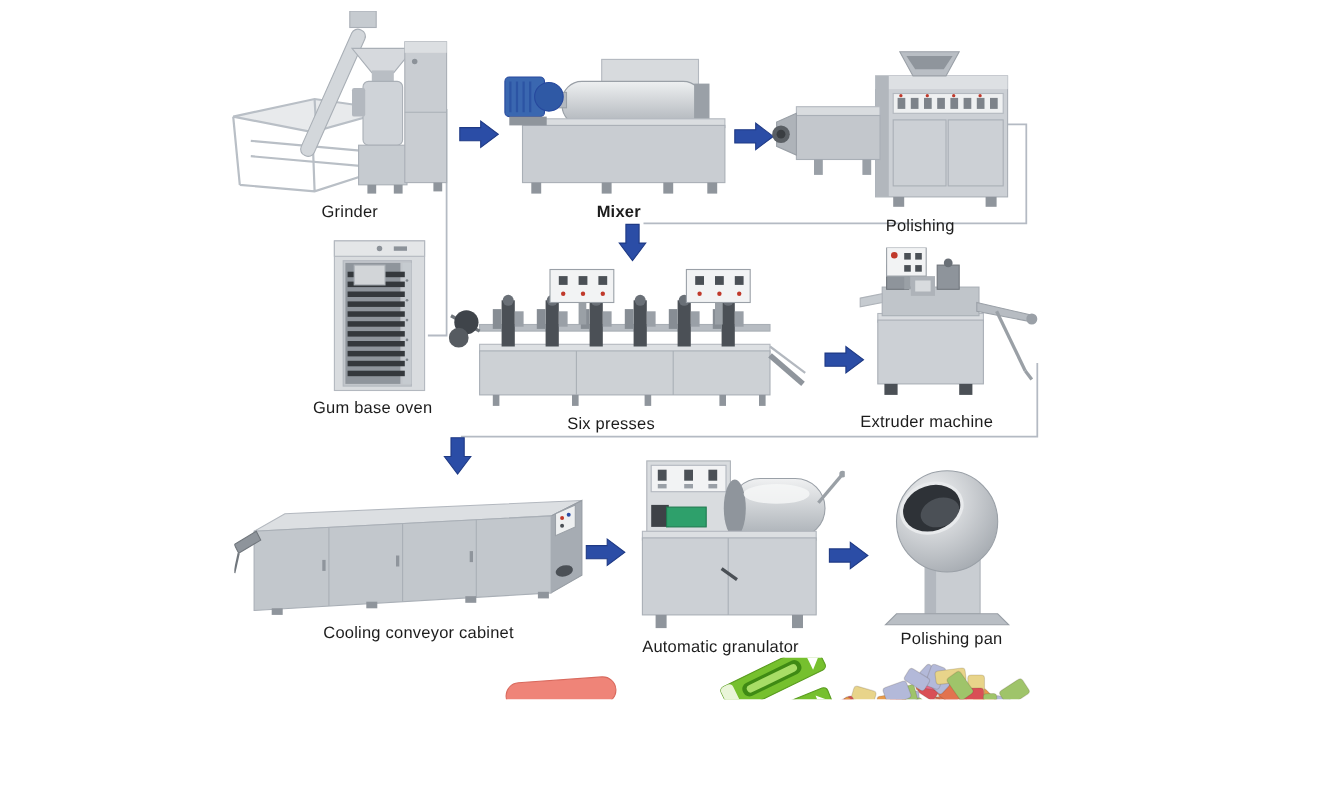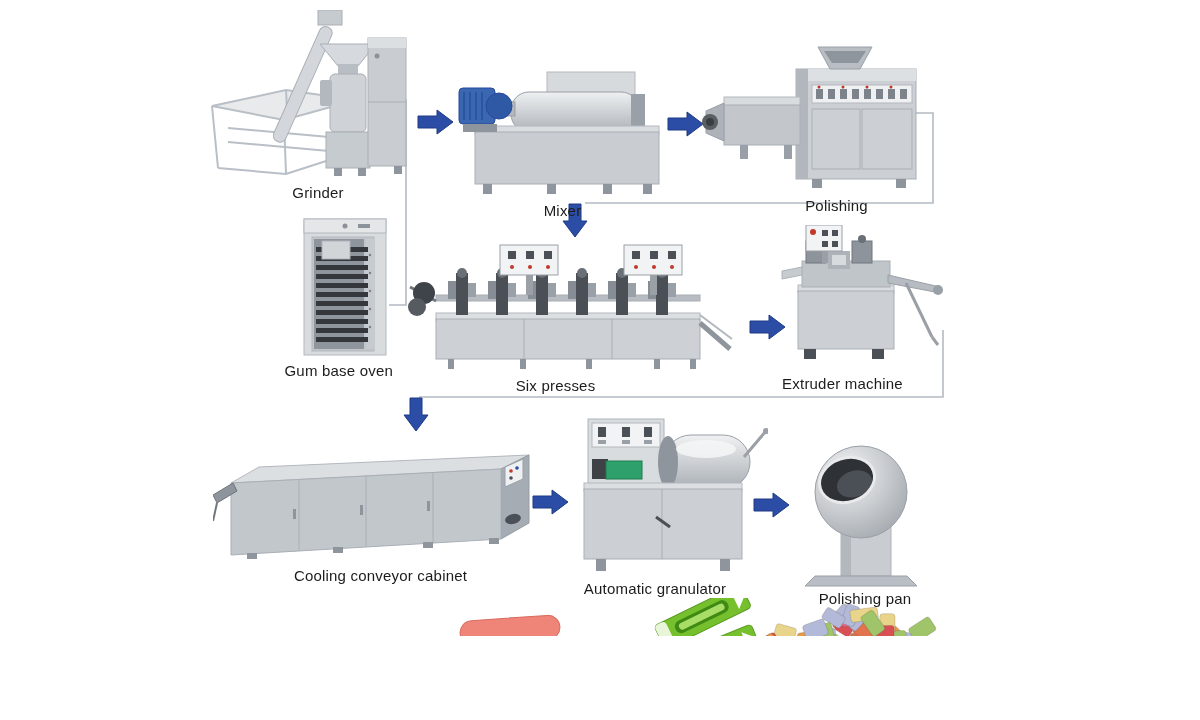--- a/index.html
+++ b/index.html
@@ -52,21 +52,21 @@
       <rect x="160" y="28" width="38" height="10" fill="#dcdfe2"></rect>
       <line x1="160" y1="92" x2="198" y2="92" stroke="#a9afb6"></line>
       <circle cx="169" cy="46" r="2.5" fill="#8c9299"></circle>
       <rect x="126" y="158" width="8" height="8" fill="#8f959c"></rect>
       <rect x="150" y="158" width="8" height="8" fill="#8f959c"></rect>
       <rect x="186" y="156" width="8" height="8" fill="#8f959c"></rect>
     </svg>
     <figcaption style="margin-left:20px;">Grinder</figcaption>
   </figure>
 
-  <figure class="node" style="left:455px;top:70px;">
+  <figure class="node" style="left:455px;top:52px;font-weight:bold;">
     <svg width="215" height="130" viewBox="0 0 215 130">
       <defs>
         <linearGradient id="mxg" x1="0" y1="0" x2="0" y2="1">
           <stop offset="0" stop-color="#eef0f1"></stop>
             <stop offset="1" stop-color="#aeb3b9"></stop>
         </linearGradient>
       </defs>
       <rect x="92" y="2" width="88" height="34" fill="#d7dadd" stroke="#b3b8bf"></rect>
       <rect x="56" y="22" width="128" height="40" rx="18" fill="url(#mxg)" stroke="#9aa0a7"></rect>
       <rect x="176" y="24" width="14" height="36" fill="#9aa0a7"></rect>
@@ -342,21 +342,21 @@
       <rect x="14" y="70" width="158" height="8" fill="#dcdfe2" stroke="#b3b8bf"></rect>
       <rect x="14" y="76" width="158" height="70" fill="#ccd0d5" stroke="#a9afb6"></rect>
       <line x1="92" y1="76" x2="92" y2="146" stroke="#a9afb6"></line>
       <line x1="86" y1="104" x2="100" y2="114" stroke="#4b5056" stroke-width="3"></line>
       <rect x="26" y="146" width="10" height="12" fill="#8f959c"></rect>
       <rect x="150" y="146" width="10" height="12" fill="#8f959c"></rect>
     </svg>
     <figcaption style="margin-left:-28px;">Automatic granulator</figcaption>
   </figure>
 
-  <figure class="node" style="left:795px;top:440px;">
+  <figure class="node" style="left:795px;top:422px;">
     <svg width="140" height="148" viewBox="0 0 140 148">
       <defs>
         <radialGradient id="pg" cx="0.35" cy="0.3" r="0.9">
           <stop offset="0" stop-color="#f4f5f6"></stop>
             <stop offset="1" stop-color="#989ea5"></stop>
         </radialGradient>
       </defs>
       <rect x="46" y="80" width="50" height="56" fill="#c9cdd2" stroke="#aeb3b9"></rect>
       <rect x="46" y="80" width="10" height="56" fill="#b3b8bf"></rect>
       <polygon points="20,136 112,136 122,146 10,146" fill="#b9bec4" stroke="#9aa0a7"></polygon>

